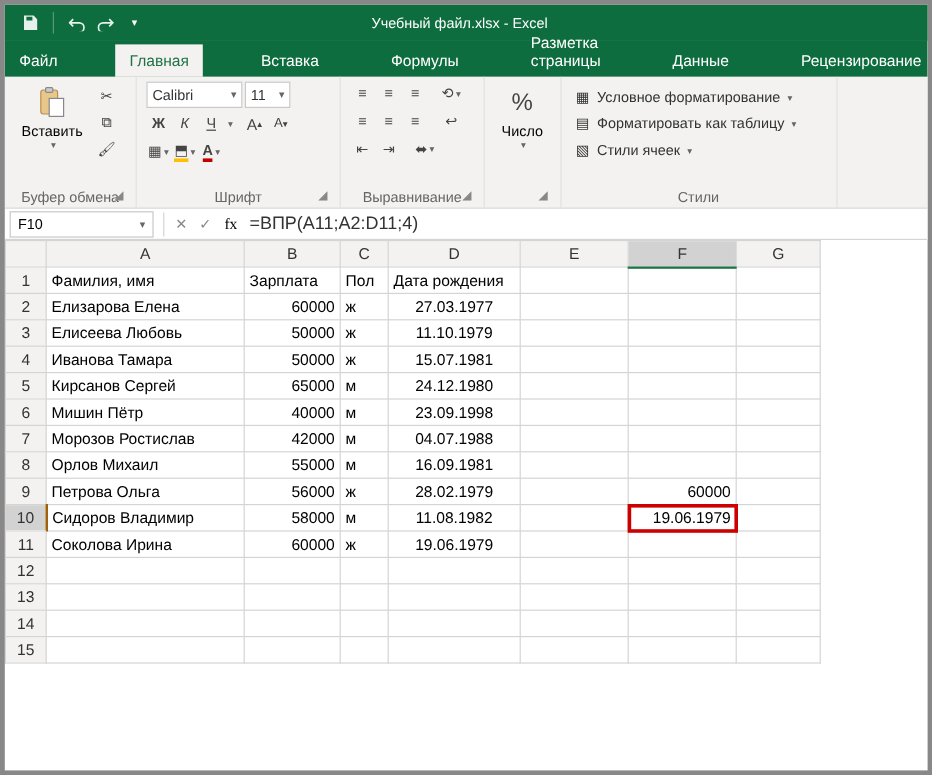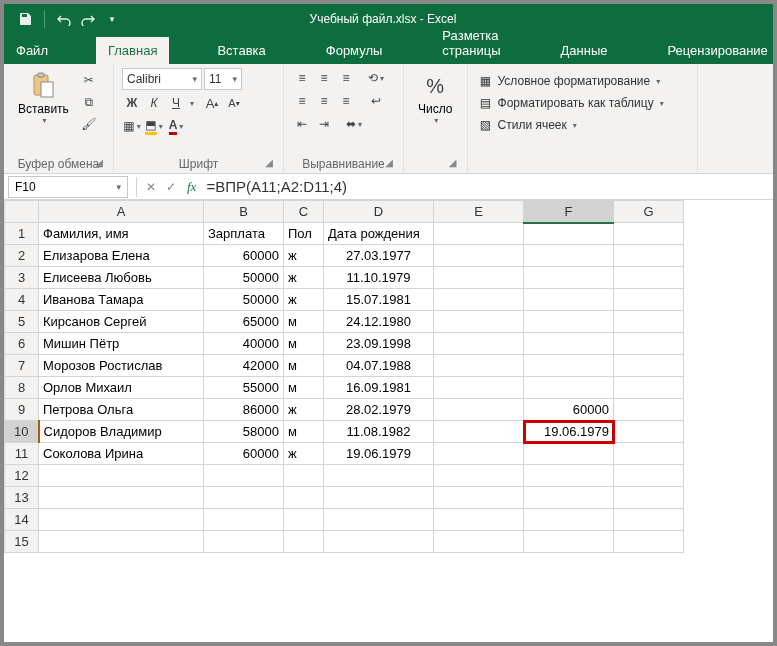--- a/index.html
+++ b/index.html
@@ -29,21 +29,21 @@
 .combo .dd{margin-left:auto;font-size:9px;color:#666;}
 .styrow{display:flex;align-items:center;gap:4px;font-size:12px;color:#333;cursor:pointer;padding:1px 2px;white-space:nowrap;}
 .styrow .sicon{width:16px;height:16px;display:inline-flex;align-items:center;justify-content:center;}
 .dd-tri{font-size:8px;color:#666;margin-left:2px;}
 
 .namebox-row{height:26px;border-bottom:1px solid #d4d4d4;display:flex;align-items:center;background:#fff;}
 .namebox{width:120px;height:22px;border:1px solid #c8c8c8;margin:0 4px;display:flex;align-items:center;padding:0 6px;font-size:12px;}
 .namebox .dd{margin-left:auto;font-size:9px;color:#666;}
 .fx-sep{width:1px;height:20px;background:#d4d4d4;margin:0 4px;}
 .fx-btn{width:20px;text-align:center;color:#888;cursor:pointer;font-size:12px;}
-.fx-label{font-style:italic;font-family:"Times New Roman",serif;font-size:13px;color:#15803d;margin:0 6px;}
+.fx-label{font-family:"Times New Roman",serif;font-size:13px;color:#000000;margin:0 6px;}
 .fx-input{flex:1;font-size:15px;color:#333;padding:0 4px;}
 
 .sheet{position:relative;overflow:auto;height:calc(100% - 196px);}
 table.grid{border-collapse:collapse;table-layout:fixed;}
 table.grid th,table.grid td{border:1px solid #d4d4d4;height:22px;font-size:13px;padding:0 4px;background:#fff;white-space:nowrap;overflow:hidden;}
 table.grid th{background:#f3f2f1;color:#333;font-weight:normal;text-align:center;}
 table.grid th.rowh{width:34px;}
 table.grid td{color:#000;}
 table.grid td.num{text-align:right;}
 table.grid td.ctr{text-align:center;}
@@ -205,20 +205,21 @@
         <span class="sicon">▤</span>
         <span>Форматировать как таблицу</span>
           <span class="dd-tri">▾</span>
       </div>
       <div class="styrow">
         <span class="sicon">▧</span>
         <span>Стили ячеек</span>
           <span class="dd-tri">▾</span>
       </div>
     </div>
+    <div class="rlabel"><span>Стили</span></div>
   </div>
 
 
 </div>
 
 <div class="namebox-row">
   <div class="namebox">
       <span>F10</span>
       <span class="dd">▾</span>
     </div>
@@ -328,21 +329,21 @@
           <td class="num">55000</td>
           <td class="">м</td>
           <td class="ctr">16.09.1981</td>
           <td class=""></td>
           <td class="num"></td>
           <td class=""></td>
         </tr>
         <tr>
           <th class="rowh">9</th>
           <td class="">Петрова Ольга</td>
-          <td class="num">86000</td>
+          <td class="num">56000</td>
           <td class="">ж</td>
           <td class="ctr">28.02.1979</td>
           <td class=""></td>
           <td class="num">60000</td>
           <td class=""></td>
         </tr>
         <tr>
           <th class="rowh rowsel">10</th>
           <td class="">Сидоров Владимир</td>
           <td class="num">58000</td>

